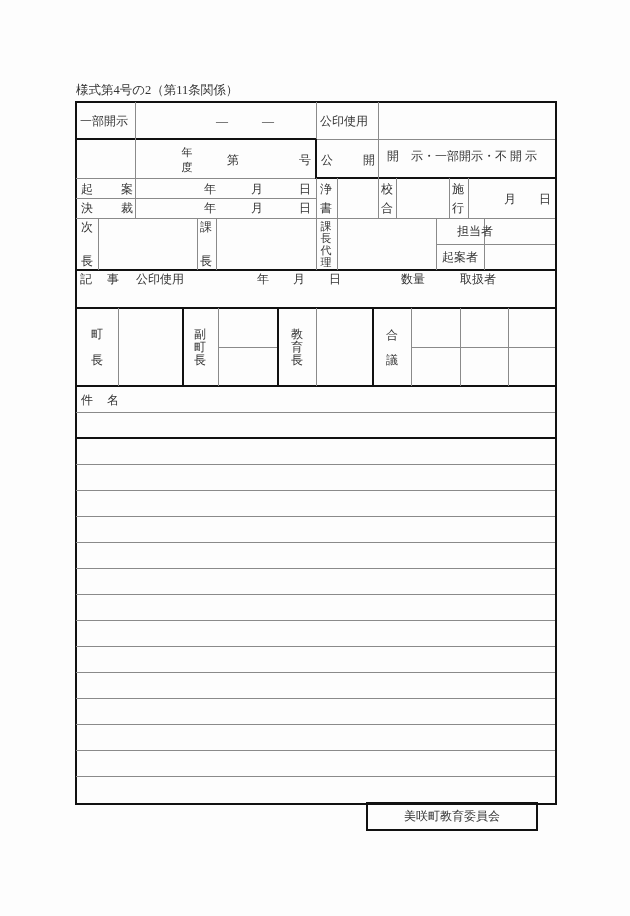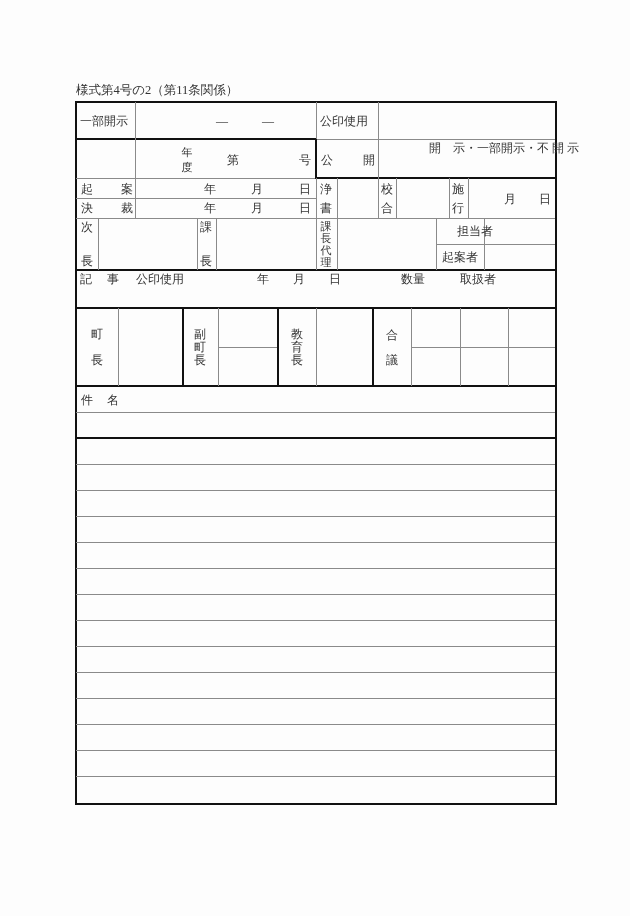--- a/index.html
+++ b/index.html
@@ -83,21 +83,21 @@
   <span class="t" style="left:222px;top:121px;">—</span>
   <span class="t" style="left:268px;top:121px;">—</span>
   <span class="tl" style="left:320px;top:121px;">公印使用</span>
 
   <span class="t sm" style="left:187px;top:152px;">年</span>
   <span class="t sm" style="left:187px;top:167px;">度</span>
   <span class="t" style="left:233px;top:160px;">第</span>
   <span class="t" style="left:305px;top:160px;">号</span>
   <span class="t" style="left:327px;top:160px;">公</span>
   <span class="t" style="left:369px;top:160px;">開</span>
-  <span class="tl" style="left:387px;top:148px;margin-left:42px;">開　示・一部開示・不 開 示</span>
+  <span class="tl" style="left:387px;top:156px;">開　示・一部開示・不 開 示</span>
 
   <span class="t" style="left:87px;top:189px;">起</span>
   <span class="t" style="left:127px;top:189px;">案</span>
   <span class="t" style="left:210px;top:189px;">年</span>
   <span class="t" style="left:257px;top:189px;">月</span>
   <span class="t" style="left:305px;top:189px;">日</span>
 
   <span class="t" style="left:87px;top:208px;">決</span>
   <span class="t" style="left:127px;top:208px;">裁</span>
   <span class="t" style="left:210px;top:208px;">年</span>
@@ -140,13 +140,16 @@
   <span class="t" style="left:200px;top:360px;">長</span>
   <span class="t" style="left:297px;top:334px;">教</span>
   <span class="t" style="left:297px;top:347px;">育</span>
   <span class="t" style="left:297px;top:360px;">長</span>
   <span class="t" style="left:392px;top:335px;">合</span>
   <span class="t" style="left:392px;top:360px;">議</span>
 
   <span class="t" style="left:87px;top:400px;">件</span>
   <span class="t" style="left:113px;top:400px;">名</span>
 
+  <div class="stamp">
+    <span>美咲町教育委員会</span>
+  </div>
 </div>
 
 </body></html>

